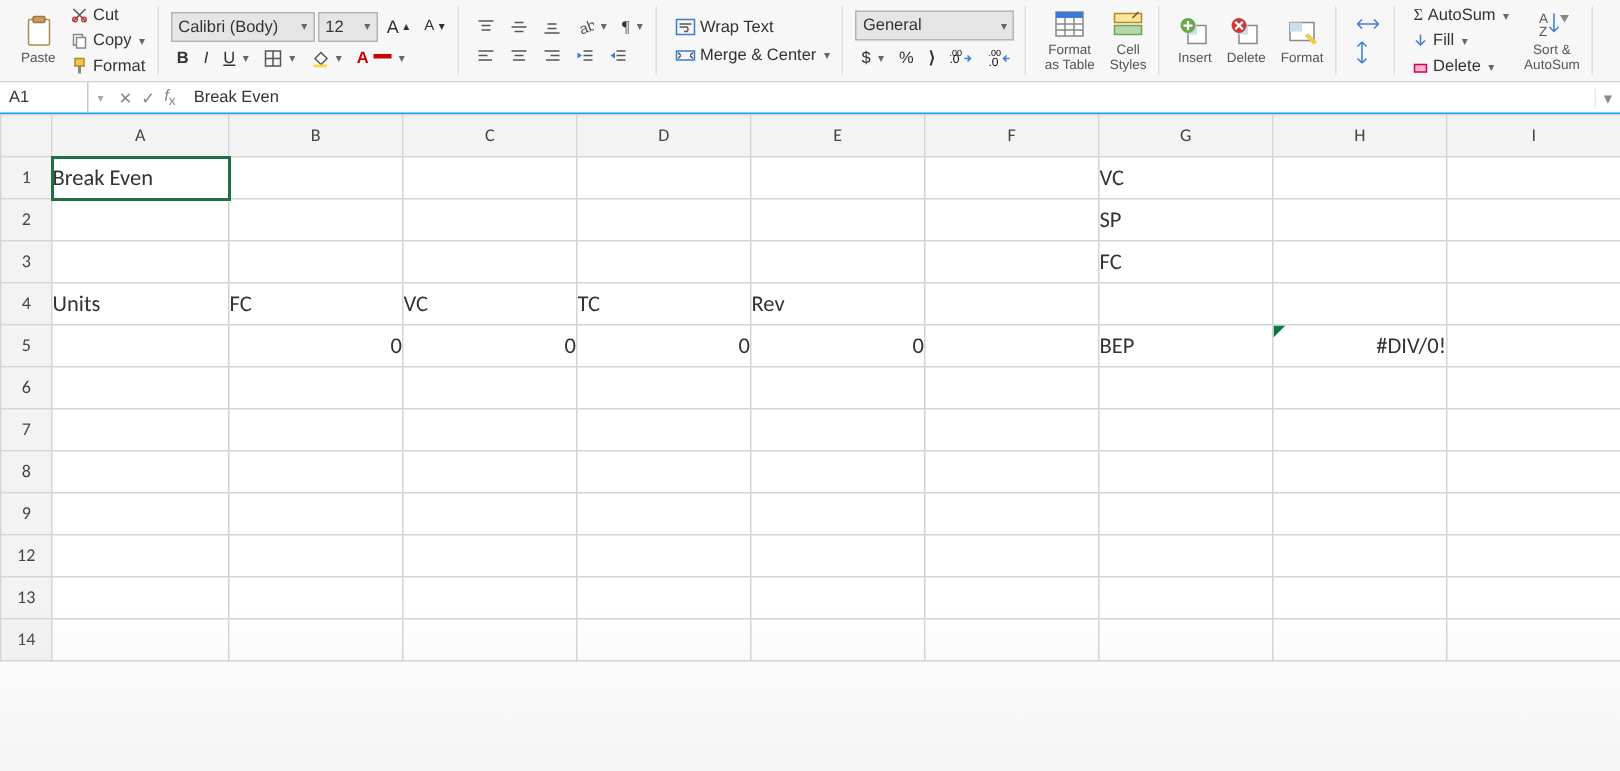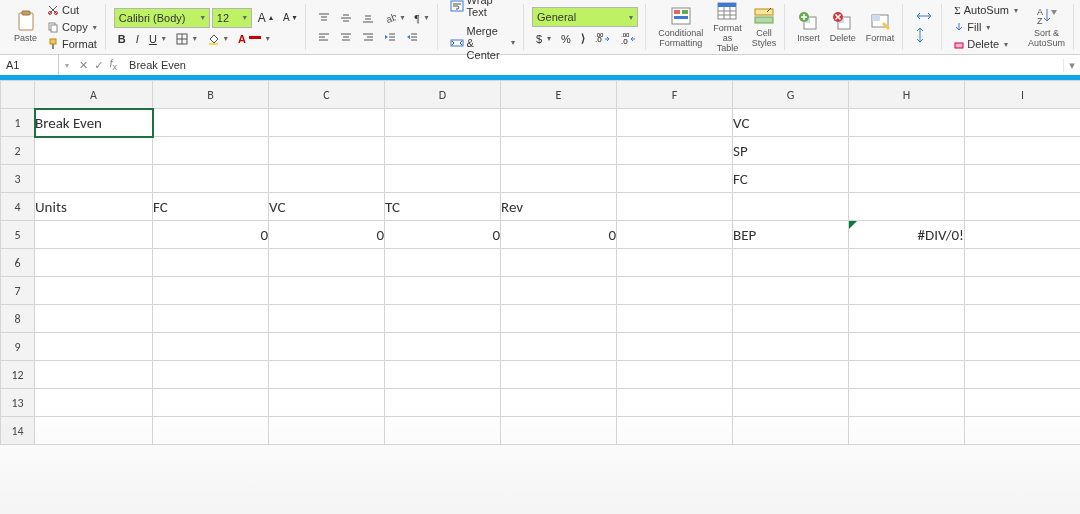--- a/index.html
+++ b/index.html
@@ -1,27 +1,27 @@
 <!DOCTYPE html>
 <html><head>
 <meta charset="utf-8">
 <style>
 html,body{margin:0;padding:0;font-family:"Segoe UI",Arial,sans-serif;font-size:12px;color:#333;background:#fff;width:1080px;height:514px;overflow:hidden}
 .ribbon{display:flex;align-items:flex-start;padding:4px 6px;background:#f7f7f7;border-bottom:1px solid #d0d0d0;height:46px;gap:4px}
 .rgroup{display:flex;flex-direction:column;align-items:center;gap:2px;padding:0 4px;border-right:1px solid #e0e0e0;height:46px;justify-content:center}
 .iconbtn{display:flex;align-items:center;gap:3px;padding:1px 3px;border:1px solid transparent;border-radius:2px;cursor:default;font-size:11px;color:#333;background:transparent}
 .stackv{display:flex;flex-direction:column;gap:1px}
 .stackh{display:flex;flex-direction:row;gap:2px;align-items:center}
-.sel{border:1px solid #b5b5b5;background:#bef264;height:18px;font-size:11px;padding:0 4px;display:flex;align-items:center;justify-content:space-between;gap:4px}
+.sel{border:1px solid #b5b5b5;background:#e5e5e5;height:18px;font-size:11px;padding:0 4px;display:flex;align-items:center;justify-content:space-between;gap:4px}
 .sel .dd{font-size:8px;color:#666}
 .bigicon{display:flex;flex-direction:column;align-items:center;gap:2px;padding:2px 4px;cursor:default}
 .bigicon .glyph{width:22px;height:22px;display:flex;align-items:center;justify-content:center}
 .bigicon .cap{font-size:9px;color:#555;text-align:center;line-height:1.1}
 svg{display:block}
-.formula-bar{display:flex;align-items:center;border-bottom:5px solid #0ea5e9;height:20px;font-size:11px;background:#fff}
+.formula-bar{display:flex;align-items:center;border-bottom:1px solid #0ea5e9;height:20px;font-size:11px;background:#fff}
 .namebox{width:46px;border-right:1px solid #c8c8c8;padding:0 6px;height:100%;display:flex;align-items:center}
 .fbicons{display:flex;align-items:center;gap:6px;padding:0 6px;color:#888}
 .fbinput{flex:1;padding:0 6px;height:100%;display:flex;align-items:center}
 .grid-wrap{position:relative;overflow:hidden;height:calc(514px - 46px - 20px - 4px)}
 table.sheet{border-collapse:collapse;table-layout:fixed;width:1080px}
 table.sheet th,table.sheet td{border:1px solid #d4d4d4;padding:0;margin:0;font-size:15px;font-family:Calibri,Arial,sans-serif;height:28px;box-sizing:border-box;overflow:hidden;white-space:nowrap}
 table.sheet th{background:#f3f3f3;font-weight:normal;color:#444;font-size:12px}
 .corner{width:34px;background:#f3f3f3}
 .rowhdr{width:34px;text-align:center;background:#f3f3f3;font-size:12px;color:#444}
 .colhdr{height:20px!important;text-align:center}
@@ -279,31 +279,20 @@
       </div>
     </div>
   </div>
 
   <div class="rgroup">
     <div class="stackh">
       <div class="bigicon">
         <span class="glyph">
             <svg width="22" height="20">
               <rect x="2" y="2" width="18" height="16" fill="#fff" stroke="#888"></rect>
-              <rect x="4" y="4" width="6" height="4" fill="#e06666"></rect>
-              <rect x="12" y="4" width="6" height="4" fill="#6aa84f"></rect>
-              <rect x="4" y="10" width="14" height="3" fill="#3a7bd5"></rect>
-            </svg>
-          </span>
-        <span class="cap"><span>Conditional</span><br><span>Formatting</span></span>
-      </div>
-      <div class="bigicon">
-        <span class="glyph">
-            <svg width="22" height="20">
-              <rect x="2" y="2" width="18" height="16" fill="#fff" stroke="#888"></rect>
               <rect x="2" y="2" width="18" height="4" fill="#3a7bd5"></rect>
               <line x1="2" y1="10" x2="20" y2="10" stroke="#888"></line>
               <line x1="2" y1="14" x2="20" y2="14" stroke="#888"></line>
               <line x1="8" y1="6" x2="8" y2="18" stroke="#888"></line>
               <line x1="14" y1="6" x2="14" y2="18" stroke="#888"></line>
             </svg>
           </span>
         <span class="cap"><span>Format</span><br><span>as Table</span></span>
       </div>
       <div class="bigicon">

